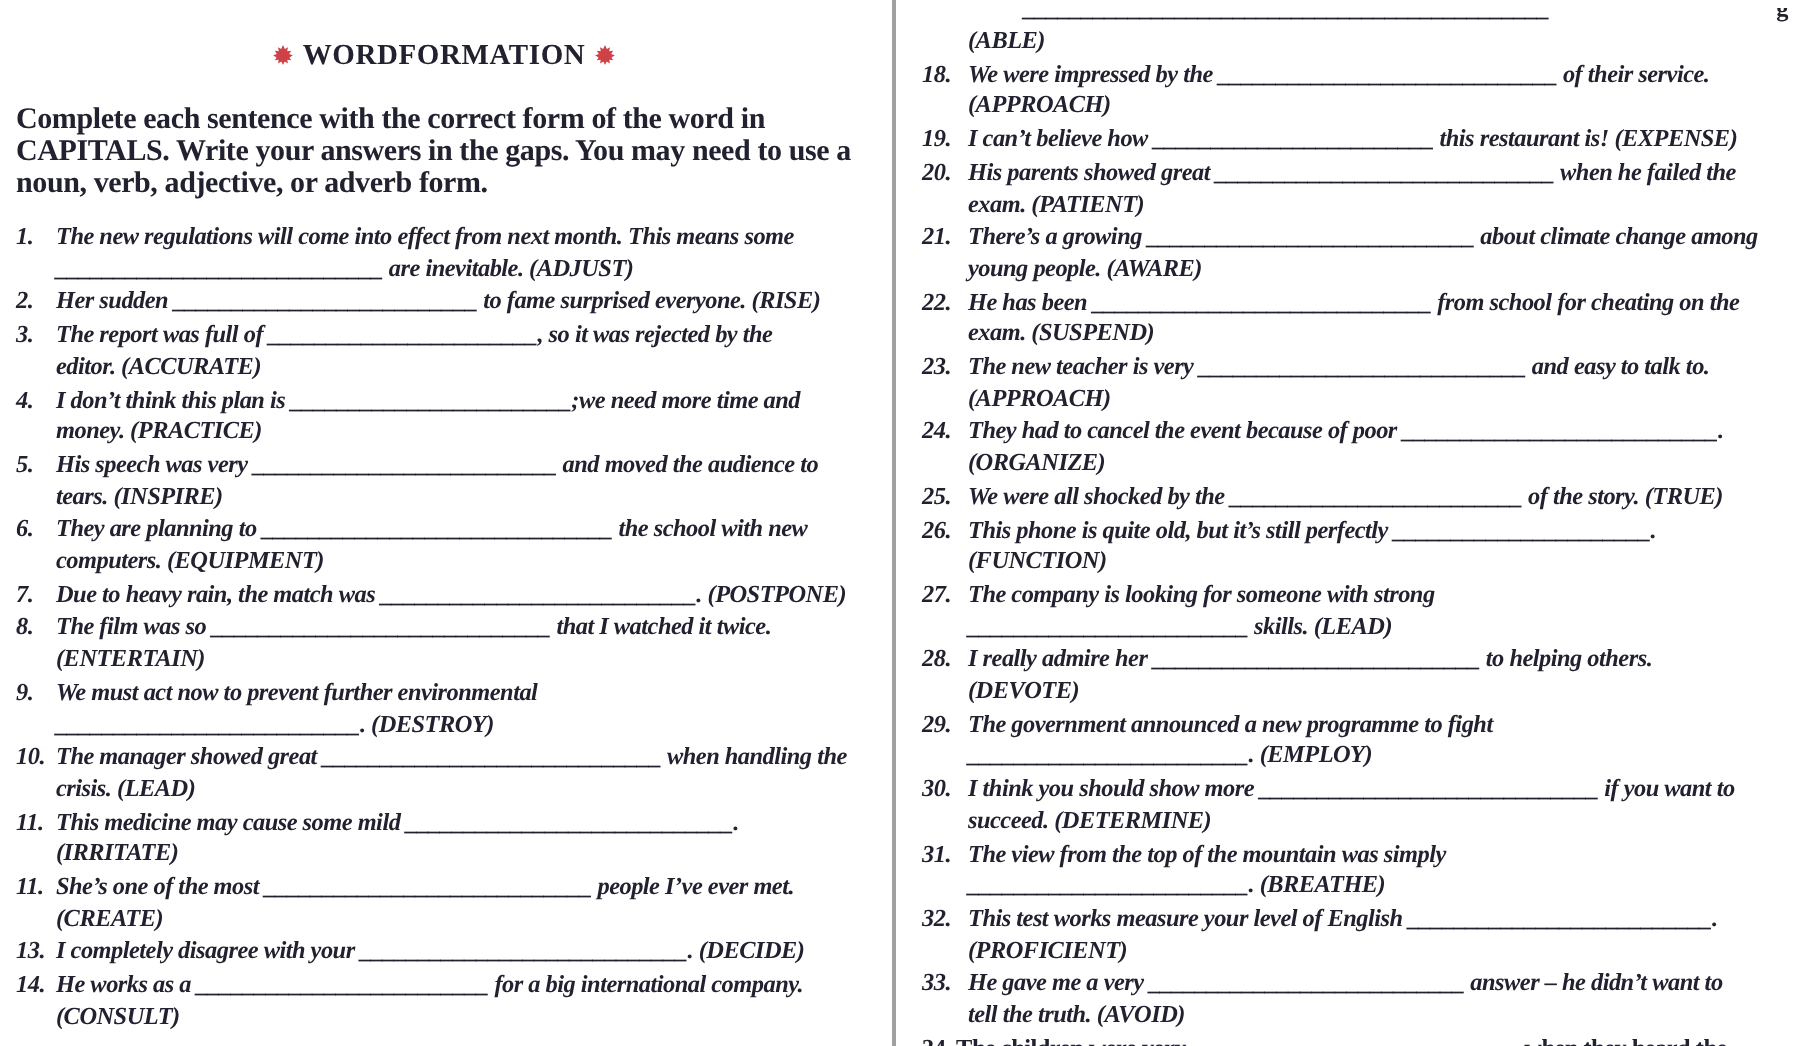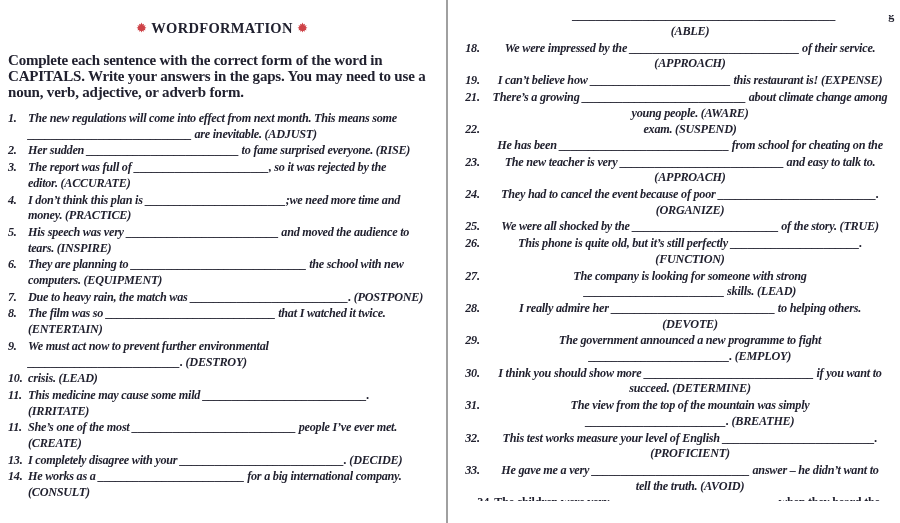--- a/index.html
+++ b/index.html
@@ -5,21 +5,21 @@
   html,body{margin:0;padding:0;}
   body{
     width:900px;height:523px;background:#ffffff;overflow:hidden;
     font-family:"Liberation Serif","DejaVu Serif",serif;
     font-weight:700;color:#21212f;
   }
   .page{display:flex;width:900px;height:523px;}
   .col{box-sizing:border-box;overflow:hidden;}
   .col.left{width:446px;padding:4px 10px 0 8px;}
   .divider{width:2px;height:523px;background:#a0a0a0;flex:none;}
-  .col.right{flex:1;padding:15px 4px 0 13px;text-align:center;}
+  .col.right{flex:1;padding:4px 4px 0 13px;}
 
   .title-row{
     display:flex;justify-content:center;align-items:center;gap:3px;
     margin:16px 0 15px 0;font-size:14.5px;letter-spacing:.3px;
   }
   .leaf{width:13px;height:13px;flex:none;}
 
   .instructions{
     font-size:15px;line-height:16px;letter-spacing:-0.2px;
     margin:0 0 11px 0;
@@ -117,20 +117,21 @@
         <div class="item">
           <span class="num">9.</span>
           <div class="lines">
             <div class="line">We must act now to prevent further environmental</div>
             <div class="line">__________________________. (DESTROY)</div>
           </div>
         </div>
         <div class="item">
           <span class="num">10.</span>
           <div class="lines">
+            <div class="line">The manager showed great _____________________________ when handling the</div>
             <div class="line">crisis. (LEAD)</div>
           </div>
         </div>
         <div class="item">
           <span class="num">11.</span>
           <div class="lines">
             <div class="line">This medicine may cause some mild ____________________________.</div>
             <div class="line">(IRRITATE)</div>
           </div>
         </div>
@@ -181,31 +182,38 @@
             <div class="line">(APPROACH)</div>
           </div>
         </div>
         <div class="item">
           <span class="num">19.</span>
           <div class="lines">
             <div class="line">I can’t believe how ________________________ this restaurant is! (EXPENSE)</div>
           </div>
         </div>
         <div class="item">
+          <span class="num">20.</span>
+          <div class="lines">
+            <div class="line">His parents showed great _____________________________ when he failed the</div>
+            <div class="line">exam. (PATIENT)</div>
+          </div>
+        </div>
+        <div class="item">
           <span class="num">21.</span>
           <div class="lines">
             <div class="line">There’s a growing ____________________________ about climate change among</div>
             <div class="line">young people. (AWARE)</div>
           </div>
         </div>
         <div class="item">
           <span class="num">22.</span>
           <div class="lines">
+            <div class="line">He has been _____________________________ from school for cheating on the</div>
             <div class="line">exam. (SUSPEND)</div>
-            <div class="line">He has been _____________________________ from school for cheating on the</div>
           </div>
         </div>
         <div class="item">
           <span class="num">23.</span>
           <div class="lines">
             <div class="line">The new teacher is very ____________________________ and easy to talk to.</div>
             <div class="line">(APPROACH)</div>
           </div>
         </div>
         <div class="item">

